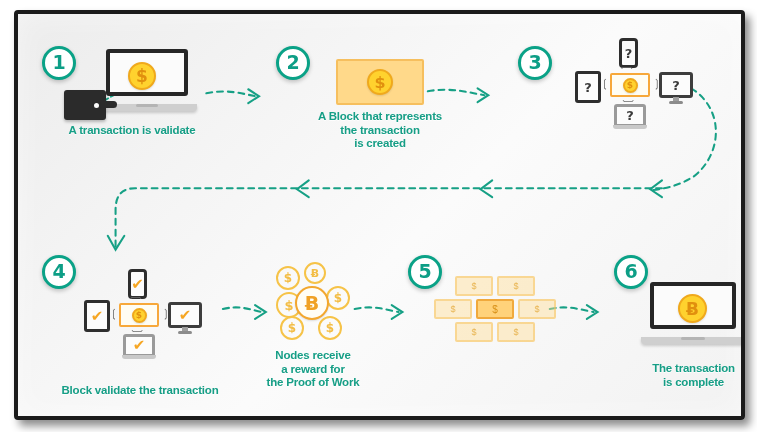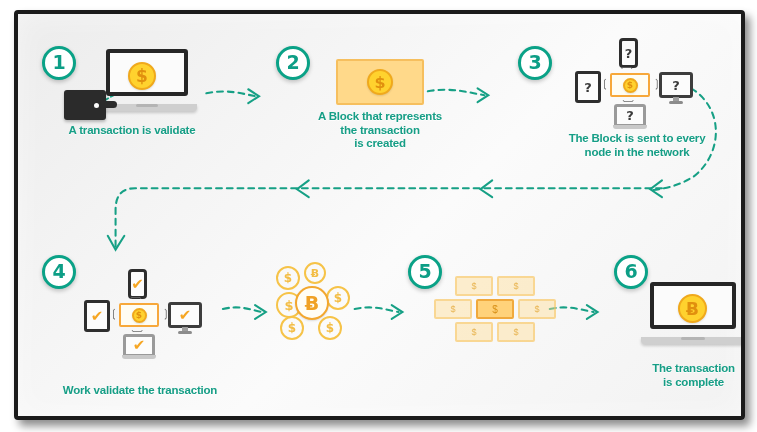--- a/index.html
+++ b/index.html
@@ -261,22 +261,20 @@
       <div class="wave" style="left:634px;top:64px;">
         <span>❳</span>
       </div>
       <div class="wave" style="left:605px;top:48px;transform:rotate(90deg);">
         <span>❲</span>
       </div>
       <div class="wave" style="left:605px;top:82px;transform:rotate(-90deg);">
         <span>❲</span>
       </div>
 
-      <div class="caption" style="left:524px;top:118px;width:190px;">The Block is sent to every
-node in the network</div>
 
       <div class="badge" style="left:24px;top:241px;">
         <span>4</span>
       </div>
 
       <div class="dev phone" style="left:110px;top:255px;width:19px;height:30px;">
         <div class="glass">
           <span class="check">✔</span>
         </div>
       </div>
@@ -309,21 +307,21 @@
       <div class="wave" style="left:143px;top:294px;">
         <span>❳</span>
       </div>
       <div class="wave" style="left:114px;top:278px;transform:rotate(90deg);">
         <span>❲</span>
       </div>
       <div class="wave" style="left:114px;top:312px;transform:rotate(-90deg);">
         <span>❲</span>
       </div>
 
-      <div class="caption" style="left:22px;top:370px;width:200px;">Work validate the transaction</div>
+      <div class="caption" style="left:22px;top:370px;width:200px;">Block validate the transaction</div>
 
       <div class="coin outline" style="left:258px;top:252px;width:24px;height:24px;font-size:12px;">
         <span>$</span>
       </div>
       <div class="coin outline" style="left:286px;top:248px;width:22px;height:22px;font-size:11px;">
         <span>Ƀ</span>
       </div>
       <div class="coin outline" style="left:258px;top:278px;width:26px;height:26px;font-size:13px;">
         <span>$</span>
       </div>
@@ -338,20 +336,23 @@
       </div>
       <div class="coin" style="left:277px;top:272px;width:34px;height:34px;font-size:19px;
            background:#fffdf5;border-color:#f3a72e;color:#f0a125;">
         <span>Ƀ</span>
       </div>
 
       <div class="badge" style="left:390px;top:241px;">
         <span>5</span>
       </div>
 
+      <div class="caption" style="left:235px;top:335px;width:120px;">Nodes receive
+a reward for
+the Proof of Work</div>
 
       <div class="note pale" style="left:437px;top:262px;width:38px;height:20px;font-size:9px;color:#e8b451;">
         <span>$</span>
       </div>
       <div class="note pale" style="left:479px;top:262px;width:38px;height:20px;font-size:9px;color:#e8b451;">
         <span>$</span>
       </div>
       <div class="note pale" style="left:416px;top:285px;width:38px;height:20px;font-size:9px;color:#e8b451;">
         <span>$</span>
       </div>

